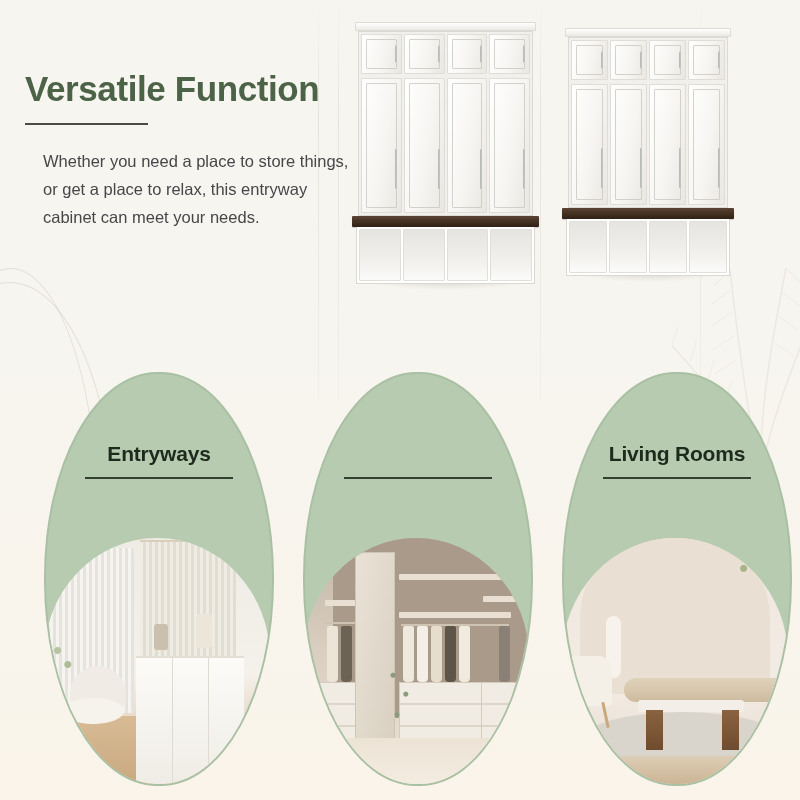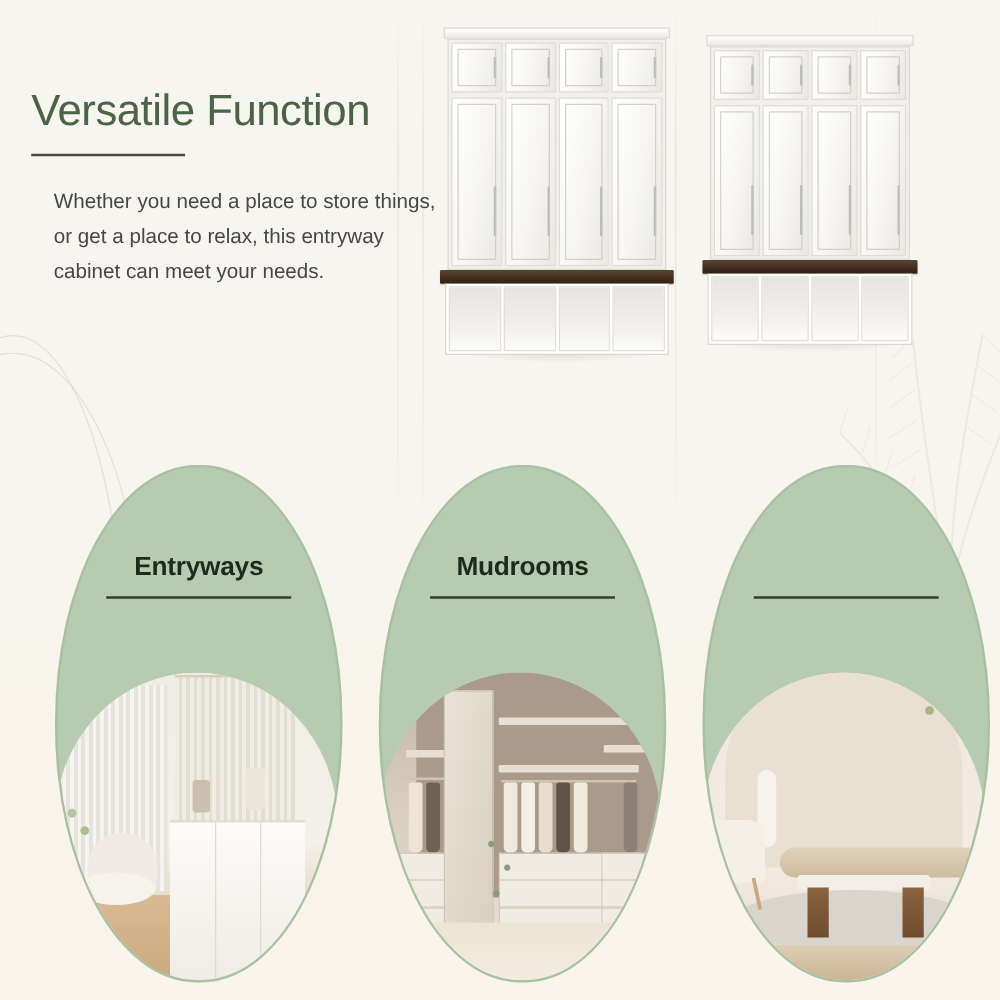--- a/index.html
+++ b/index.html
@@ -53,21 +53,21 @@
     width: 210px;
     height: 230px;
     opacity: .30;
   }
 
   
   .headline-block { position: absolute; left: 25px; top: 70px; width: 330px; }
   .headline {
     margin: 0;
     font-size: 35px;
-    font-weight: 400;
+    font-weight: 700;
     letter-spacing: -0.4px;
     color: #4c6348;
     line-height: 1.1;
   }
   .rule {
     margin-top: 14px;
     width: 123px;
     height: 2px;
     background: #4a4a46;
   }
@@ -434,21 +434,20 @@
           <div class="vase-b"></div>
           <div class="cabinet-w">
             <span class="cab-seam" style="left:36px"></span>
             <span class="cab-seam" style="left:72px"></span>
           </div>
         </div>
       </div>
     </div>
 
     <div class="card c2">
-      <div class="card-label">Mudrooms</div>
       <div class="card-underline"></div>
       <div class="card-photo">
         <div class="scene s2">
           <div class="wall"></div>
           <div class="shelf" style="left:96px; top:36px; width:112px;"></div>
           <div class="shelf" style="left:96px; top:74px; width:112px;"></div>
           <div class="shelf" style="left:22px; top:62px; width:56px;"></div>
           <div class="shelf" style="left:180px; top:58px; width:46px;"></div>
           <div class="rod" style="left:98px; top:86px; width:108px;"></div>
           <div class="rod" style="left:22px; top:84px; width:58px;"></div>
@@ -464,20 +463,21 @@
           <div class="drawers" style="left:14px; width:62px;"></div>
           <div class="drawers" style="left:178px; width:52px;"></div>
           <div class="door"></div>
           <div class="stem"></div>
           <div class="floor"></div>
         </div>
       </div>
     </div>
 
     <div class="card c3">
+      <div class="card-label">Living Rooms</div>
       <div class="card-underline"></div>
       <div class="card-photo">
         <div class="scene s3">
           <div class="archwall"></div>
           <div class="branch"></div>
           <div class="lamp"></div>
           <div class="console"></div>
           <div class="rug"></div>
           <div class="floor"></div>
           <div class="chair"></div>

